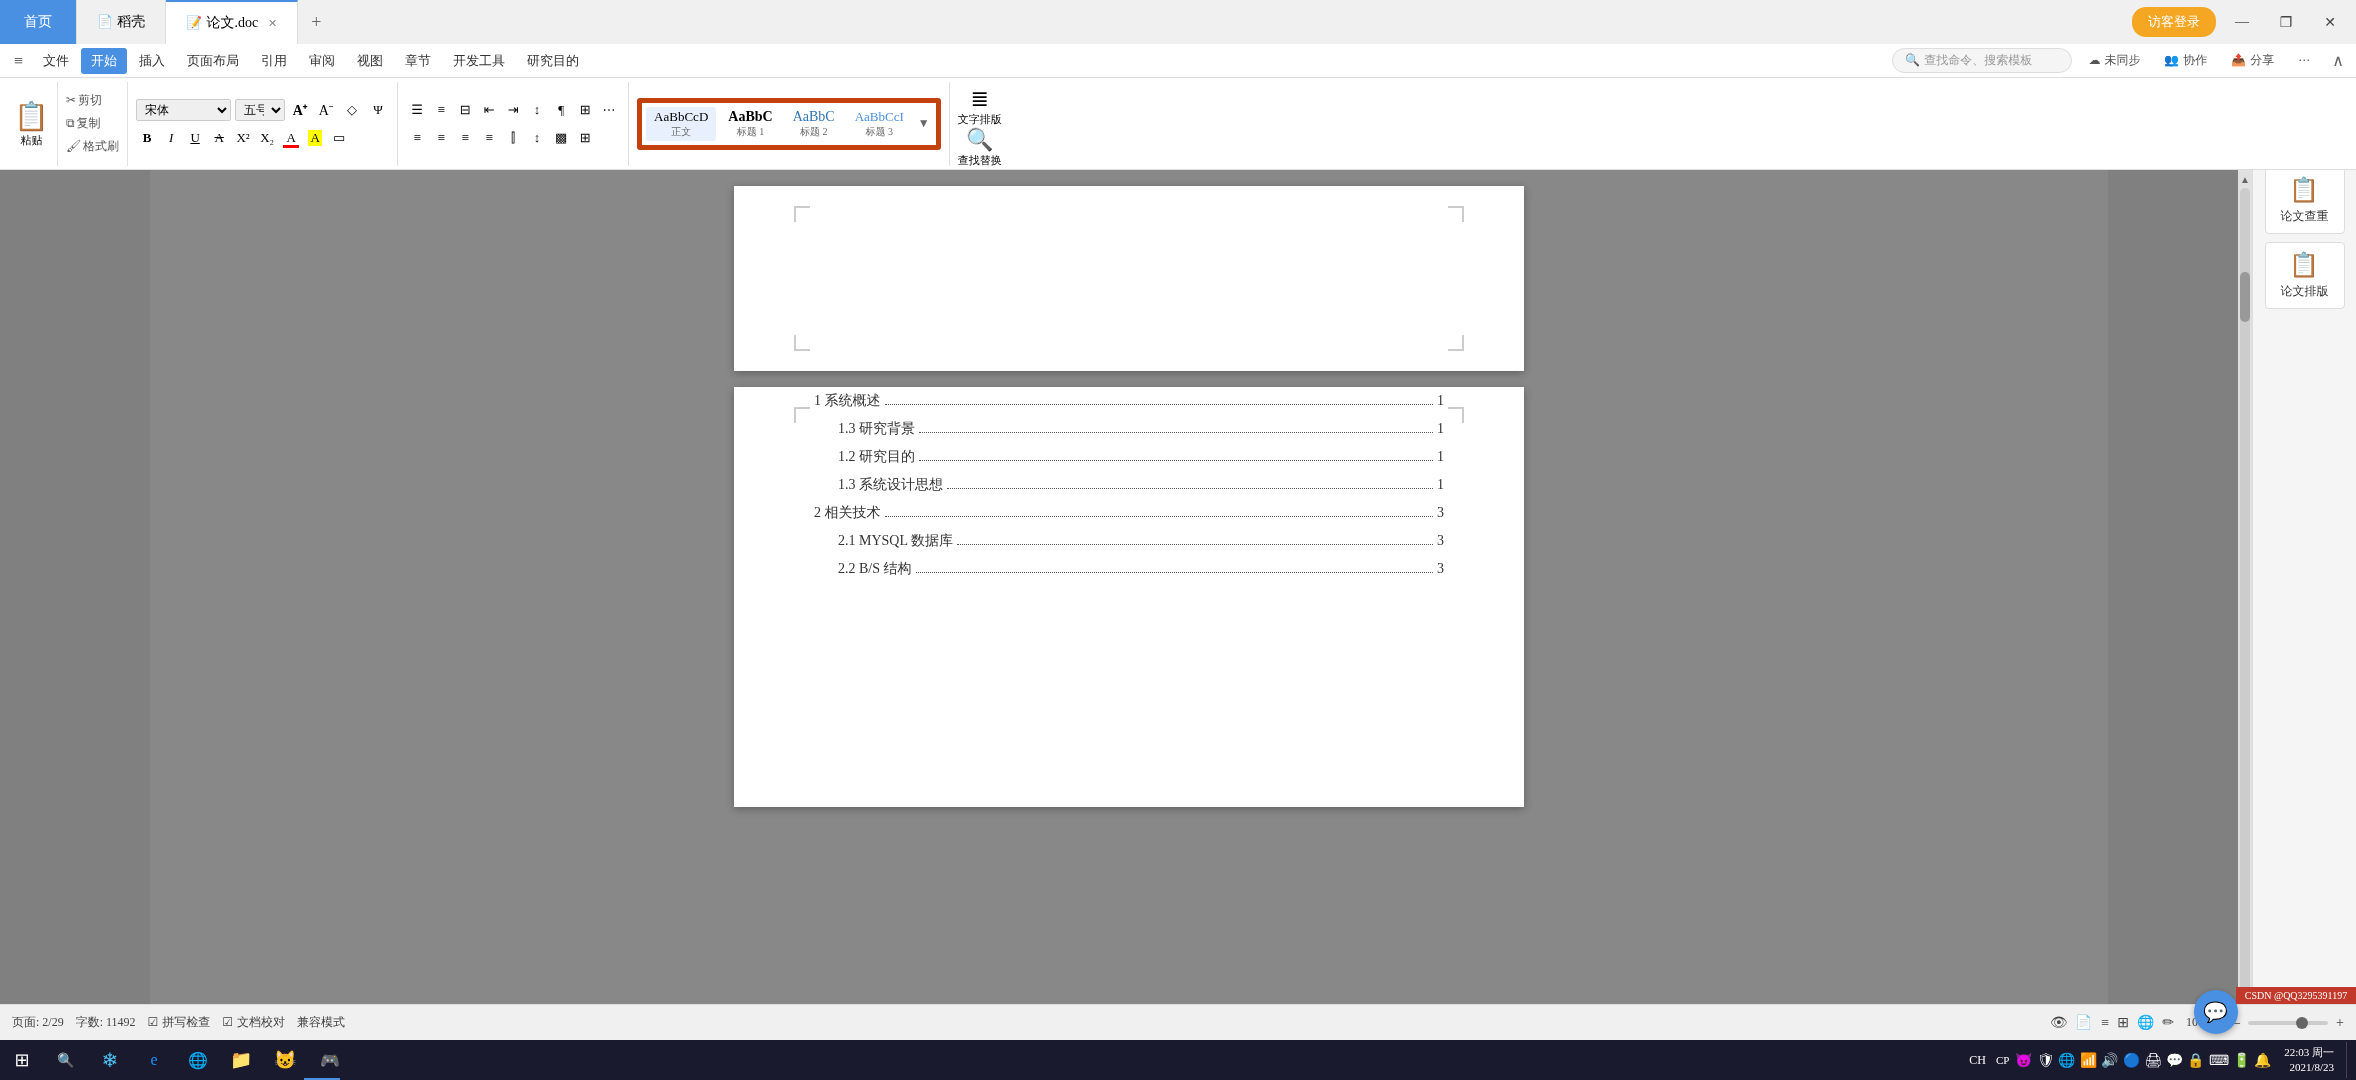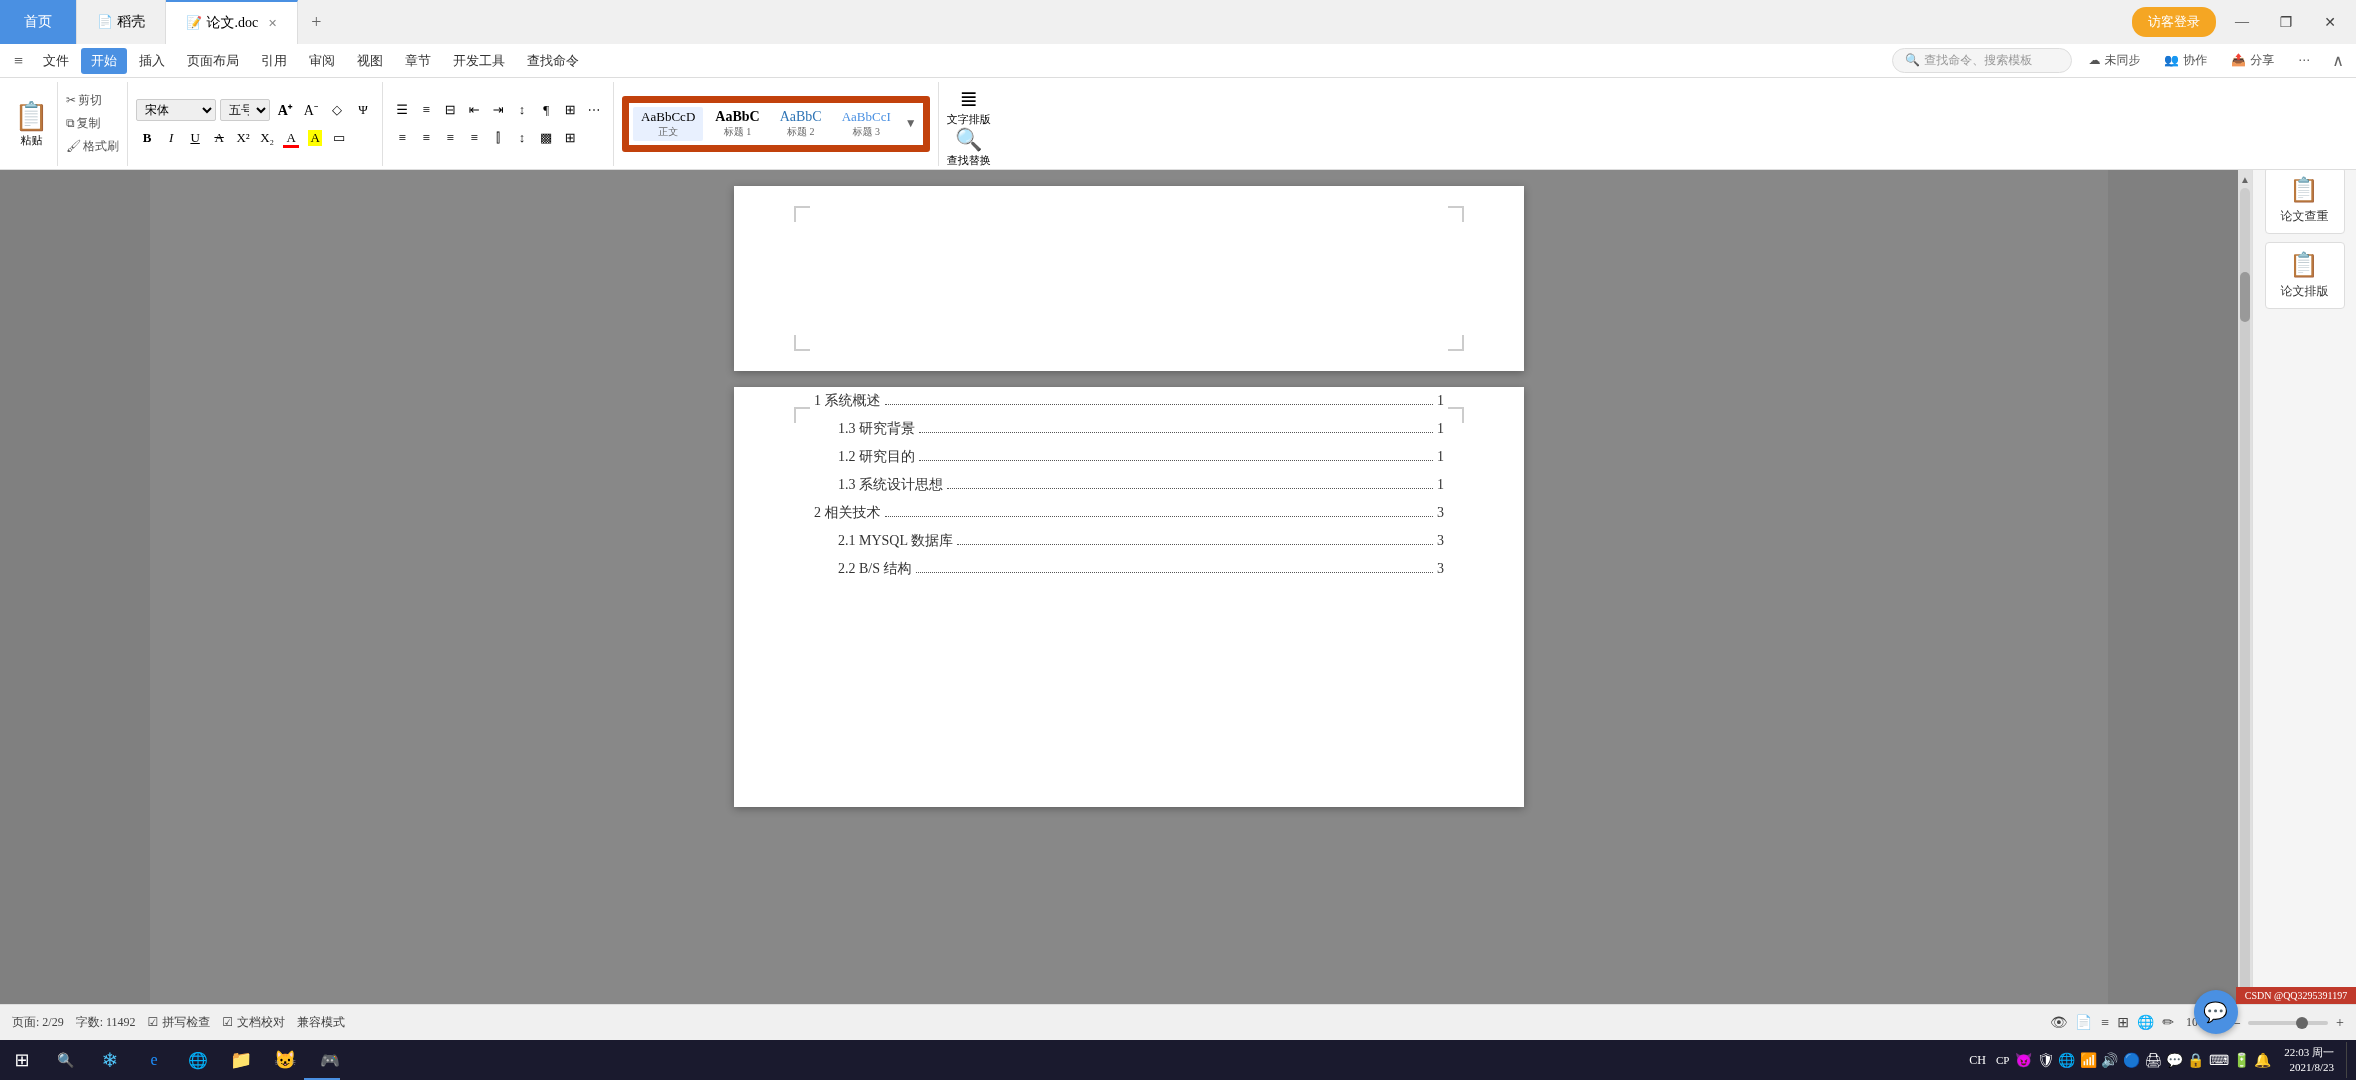--- a/index.html
+++ b/index.html
@@ -92,21 +92,21 @@
     .collapse-btn {
       font-size: 16px;
       cursor: pointer;
       color: #666;
       padding: 0 6px;
     }
     .font-select {
       border: 1px solid #ccc;
       padding: 2px 4px;
       font-size: 12px;
-      width: 80px;
+      width: 95px;
       border-radius: 2px;
     }
     .size-select {
       border: 1px solid #ccc;
       padding: 2px 4px;
       font-size: 12px;
       width: 50px;
       border-radius: 2px;
     }
     .panel-btn {
@@ -293,21 +293,21 @@
   <div class="menu-item">
     <span>视图</span>
   </div>
   <div class="menu-item">
     <span>章节</span>
   </div>
   <div class="menu-item">
     <span>开发工具</span>
   </div>
   <div class="menu-item">
-    <span>查找命令</span>
+    <span>研究目的</span>
   </div>
 
   <div style="margin-left:auto;display:flex;align-items:center;gap:8px;">
     <div class="search-box">
       <span style="margin-right:4px;font-size:12px;">🔍</span>
       <span style="font-size:12px;color:#999;">查找命令、搜索模板</span>
     </div>
     <div class="toolbar-btn">
       <span>☁</span>
       <span>未同步</span>
@@ -412,21 +412,21 @@
       <div class="ico">≡</div>
       <div class="ico">≡</div>
       <div class="ico">⫿</div>
       <div class="ico">↕</div>
       <div class="ico">▩</div>
       <div class="ico">⊞</div>
     </div>
   </div>
 
   <div style="display:flex;flex-direction:column;padding:4px 8px;border-right:1px solid #e0e0e0;height:84px;justify-content:center;">
-    <div style="display:flex;align-items:center;gap:4px;border:7px solid #c2410c;padding:4px;border-radius:3px;">
+    <div style="display:flex;align-items:center;gap:4px;border:5px solid #c2410c;padding:4px;border-radius:3px;">
       <div class="style-item active">
         <span style="font-size:13px;">AaBbCcD</span>
         <span style="font-size:10px;color:#666;">正文</span>
       </div>
       <div class="style-item">
         <span style="font-size:14px;font-weight:bold;">AaBbC</span>
         <span style="font-size:10px;color:#666;">标题 1</span>
       </div>
       <div class="style-item">
         <span style="font-size:14px;color:#2e74b5;">AaBbC</span>

